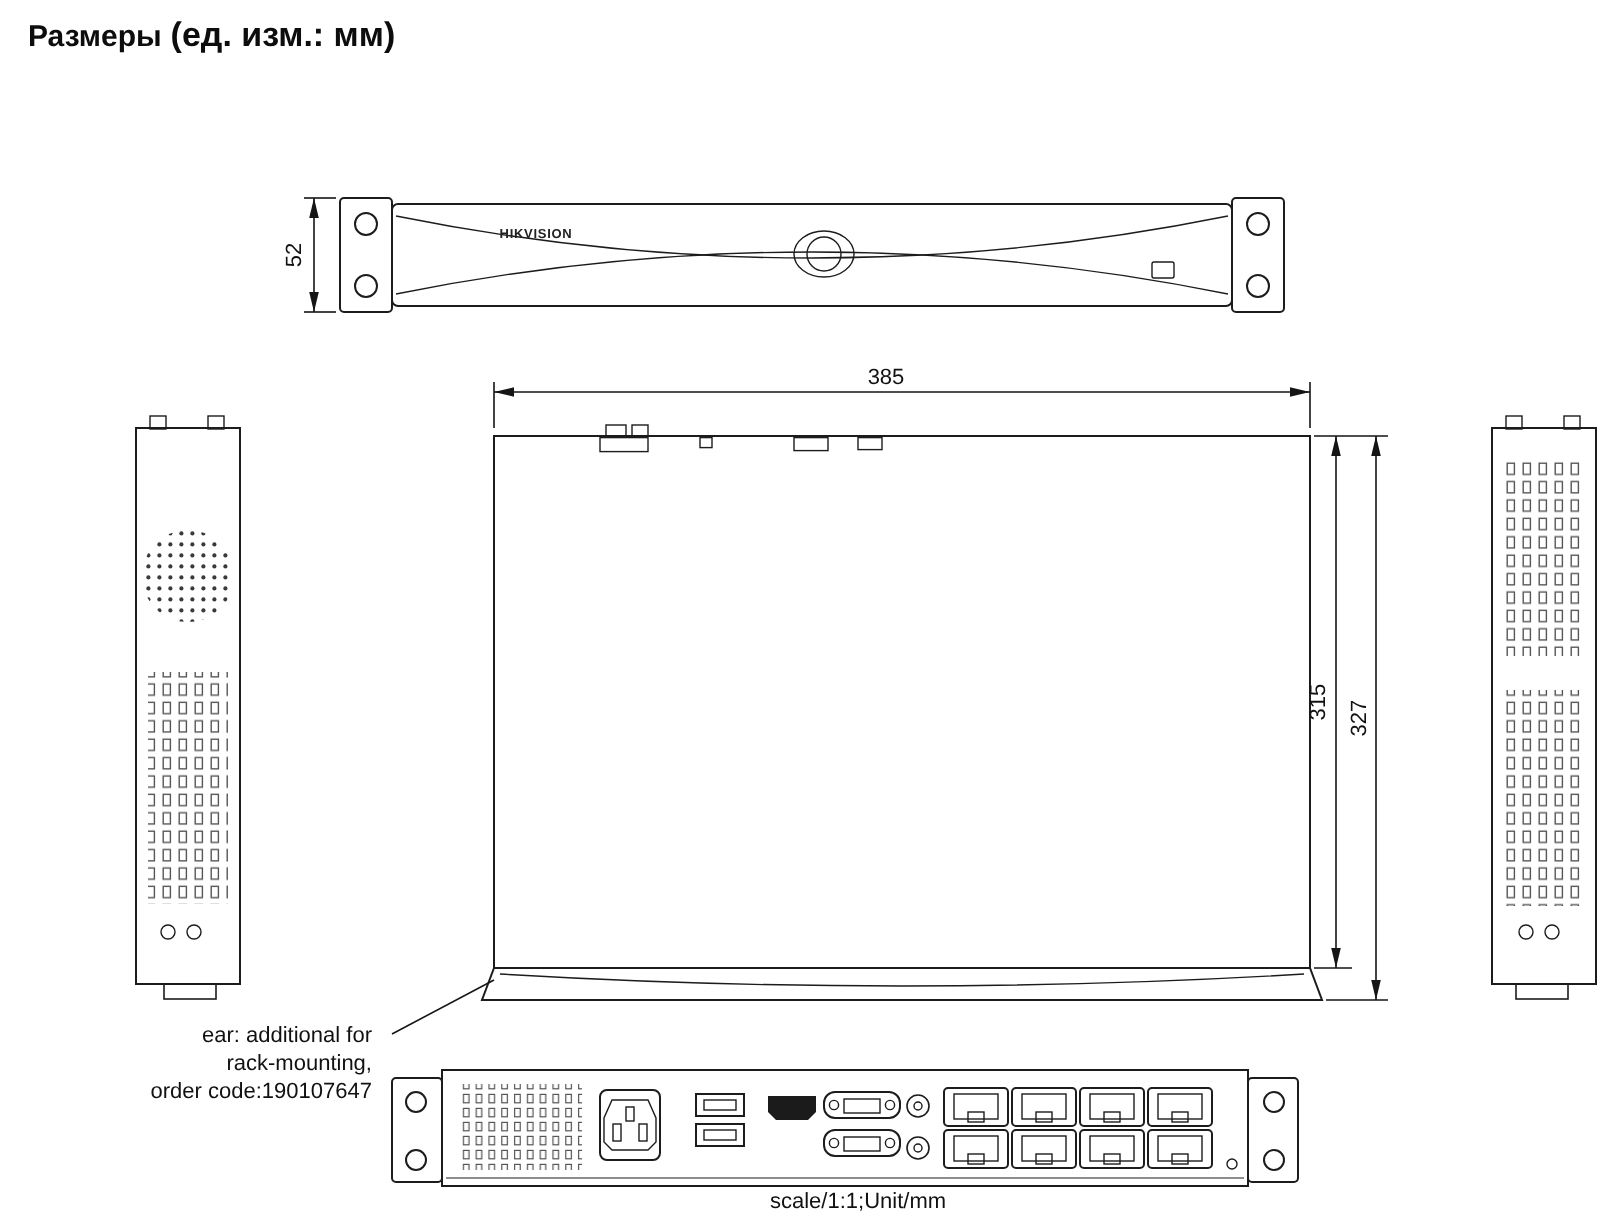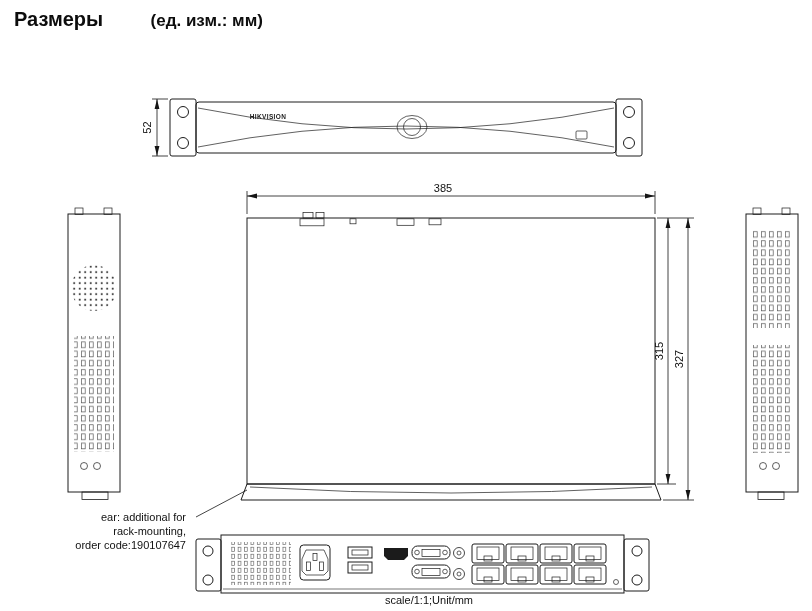--- a/index.html
+++ b/index.html
@@ -1,19 +1,19 @@
 <!DOCTYPE html>
 <html><head>
 <meta charset="utf-8">
 <style>
   html,body{margin:0;padding:0;background:#ffffff;}
   body{width:812px;height:611px;position:relative;overflow:hidden;font-family:"Liberation Sans",sans-serif;}
   .title{position:absolute;left:14px;top:8px;font-weight:bold;color:#0d0d0d;white-space:nowrap;}
-  .t-main{font-size:20px;}
-  .t-unit{font-size:17px;margin-left:43px;}
+  .t-main{font-size:15px;}
+  .t-unit{font-size:17px;}
   svg{position:absolute;left:0;top:0;}
   text{font-family:"Liberation Sans",sans-serif;}
   .dimtxt{font-size:11px;}
   .note{font-size:11px;}
   .brand{font-size:6.5px;font-weight:bold;letter-spacing:.35px;}
 </style>
 </head>
 <body>
 
 <div class="title">

